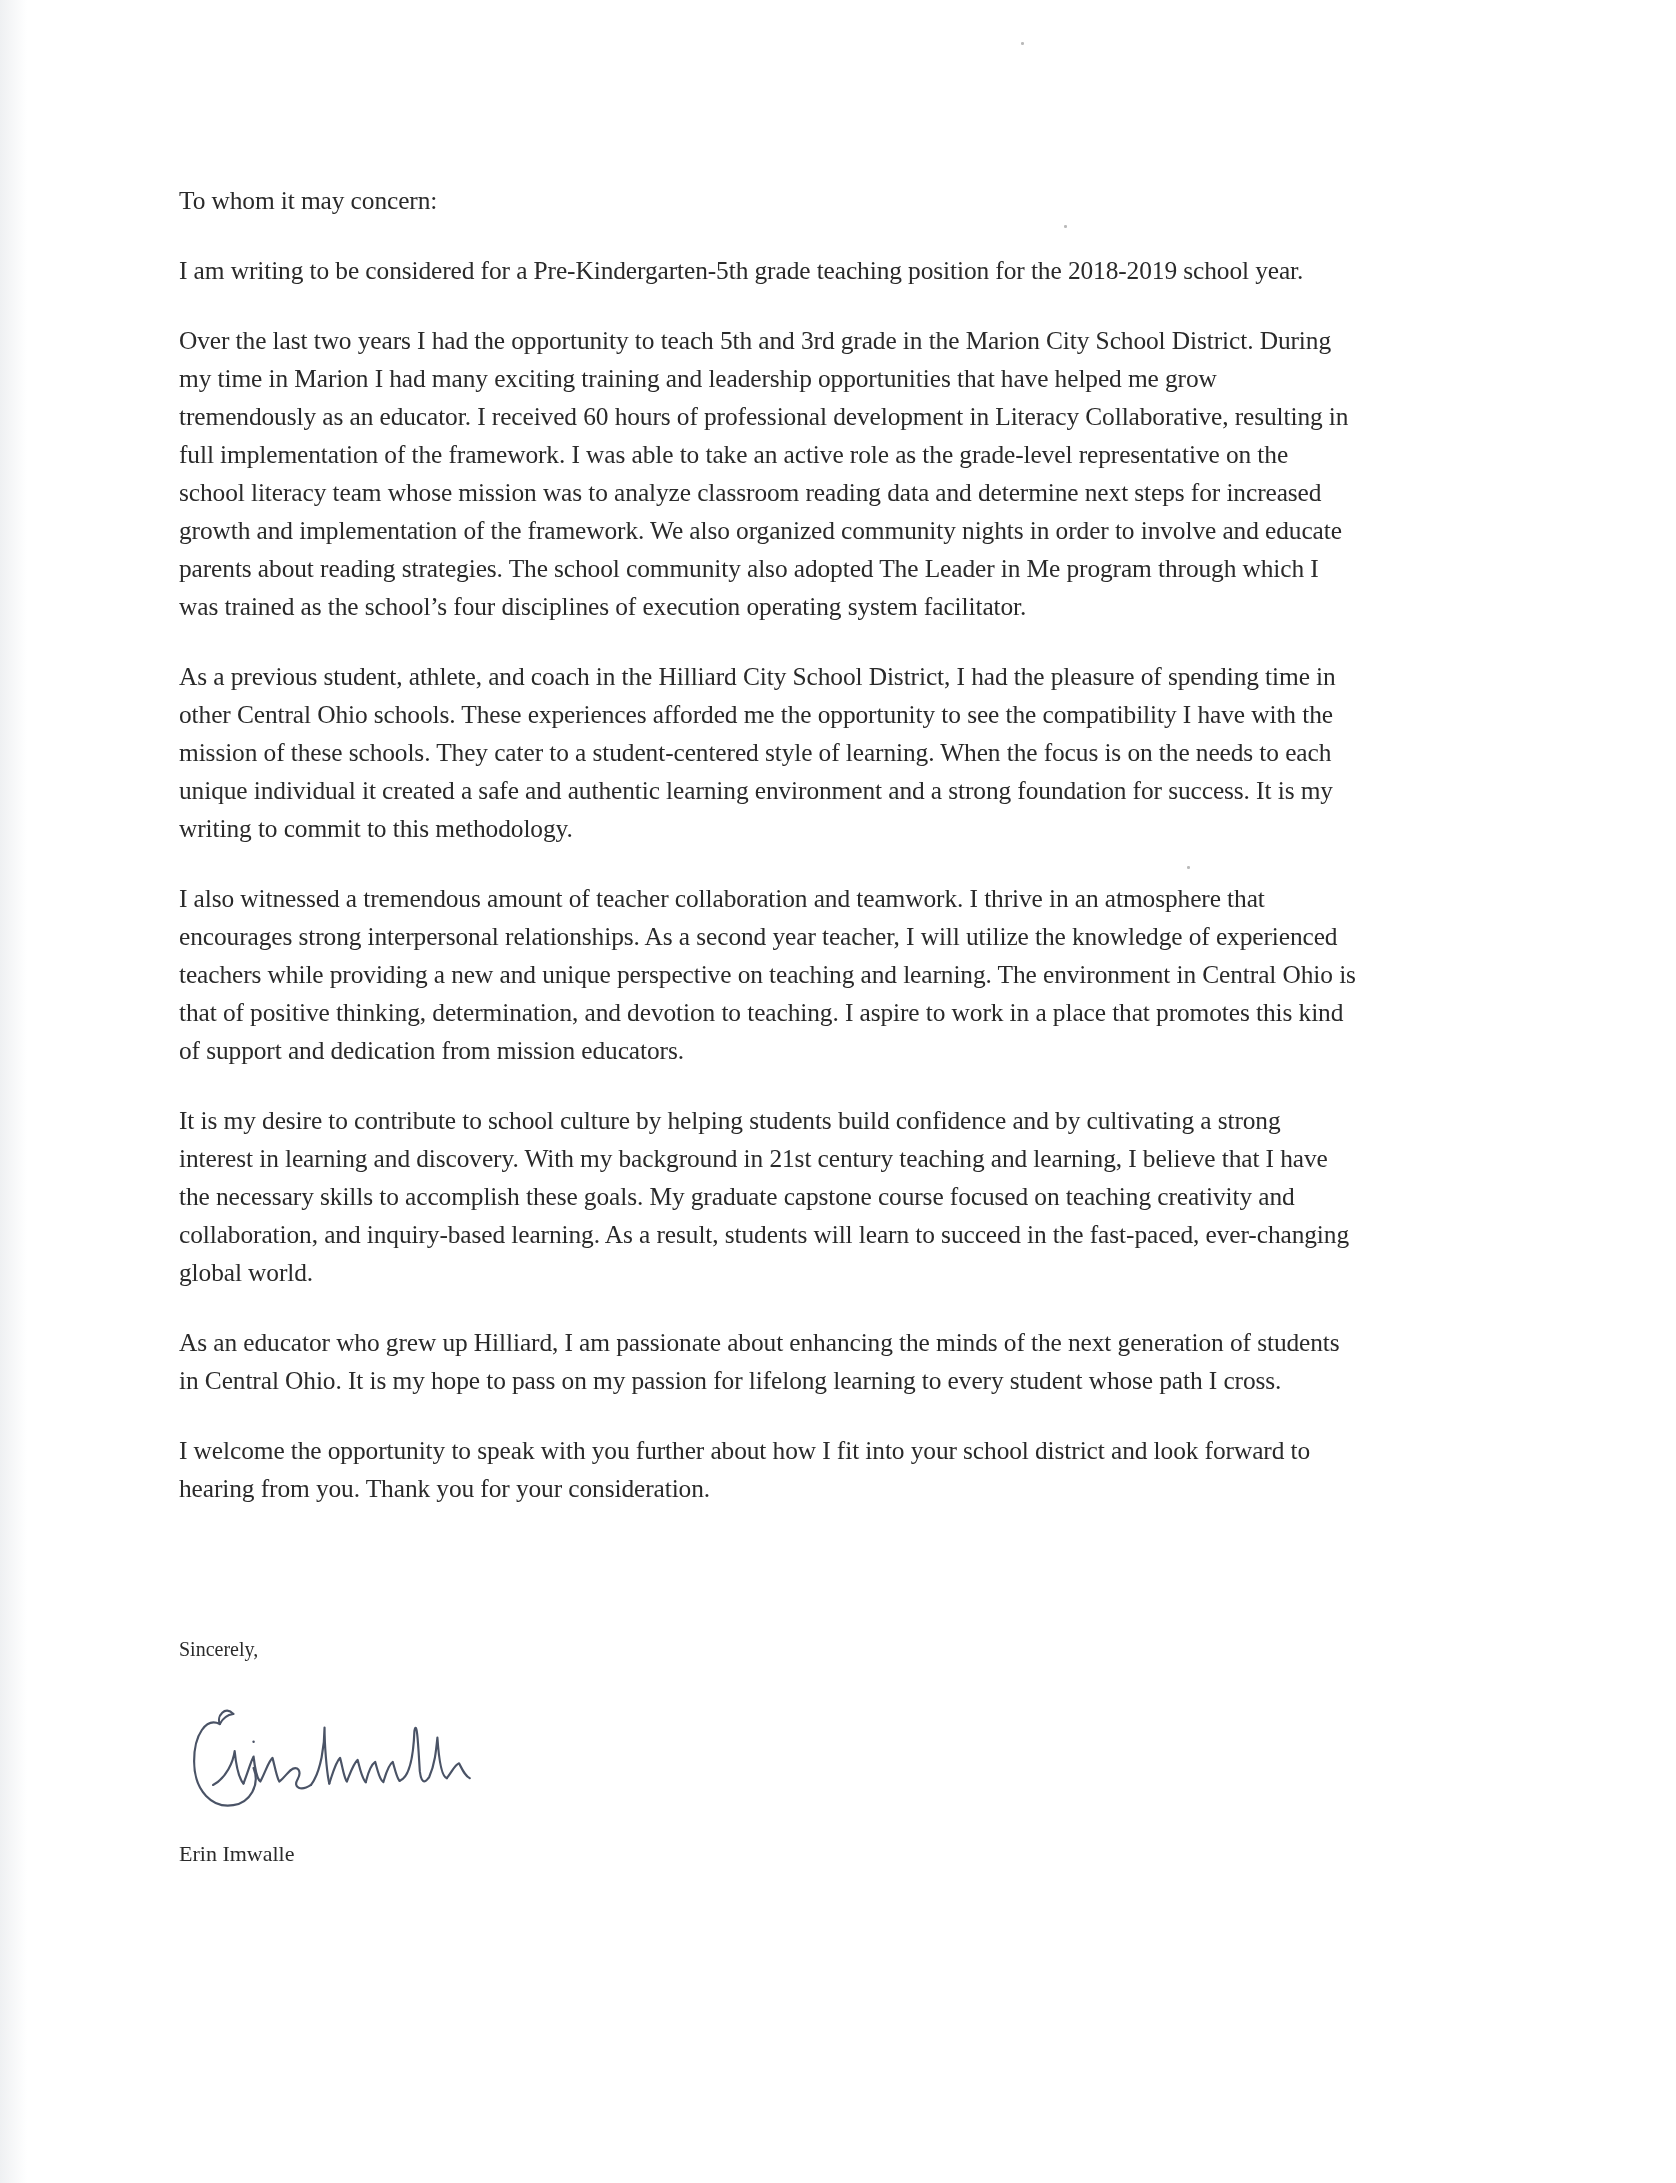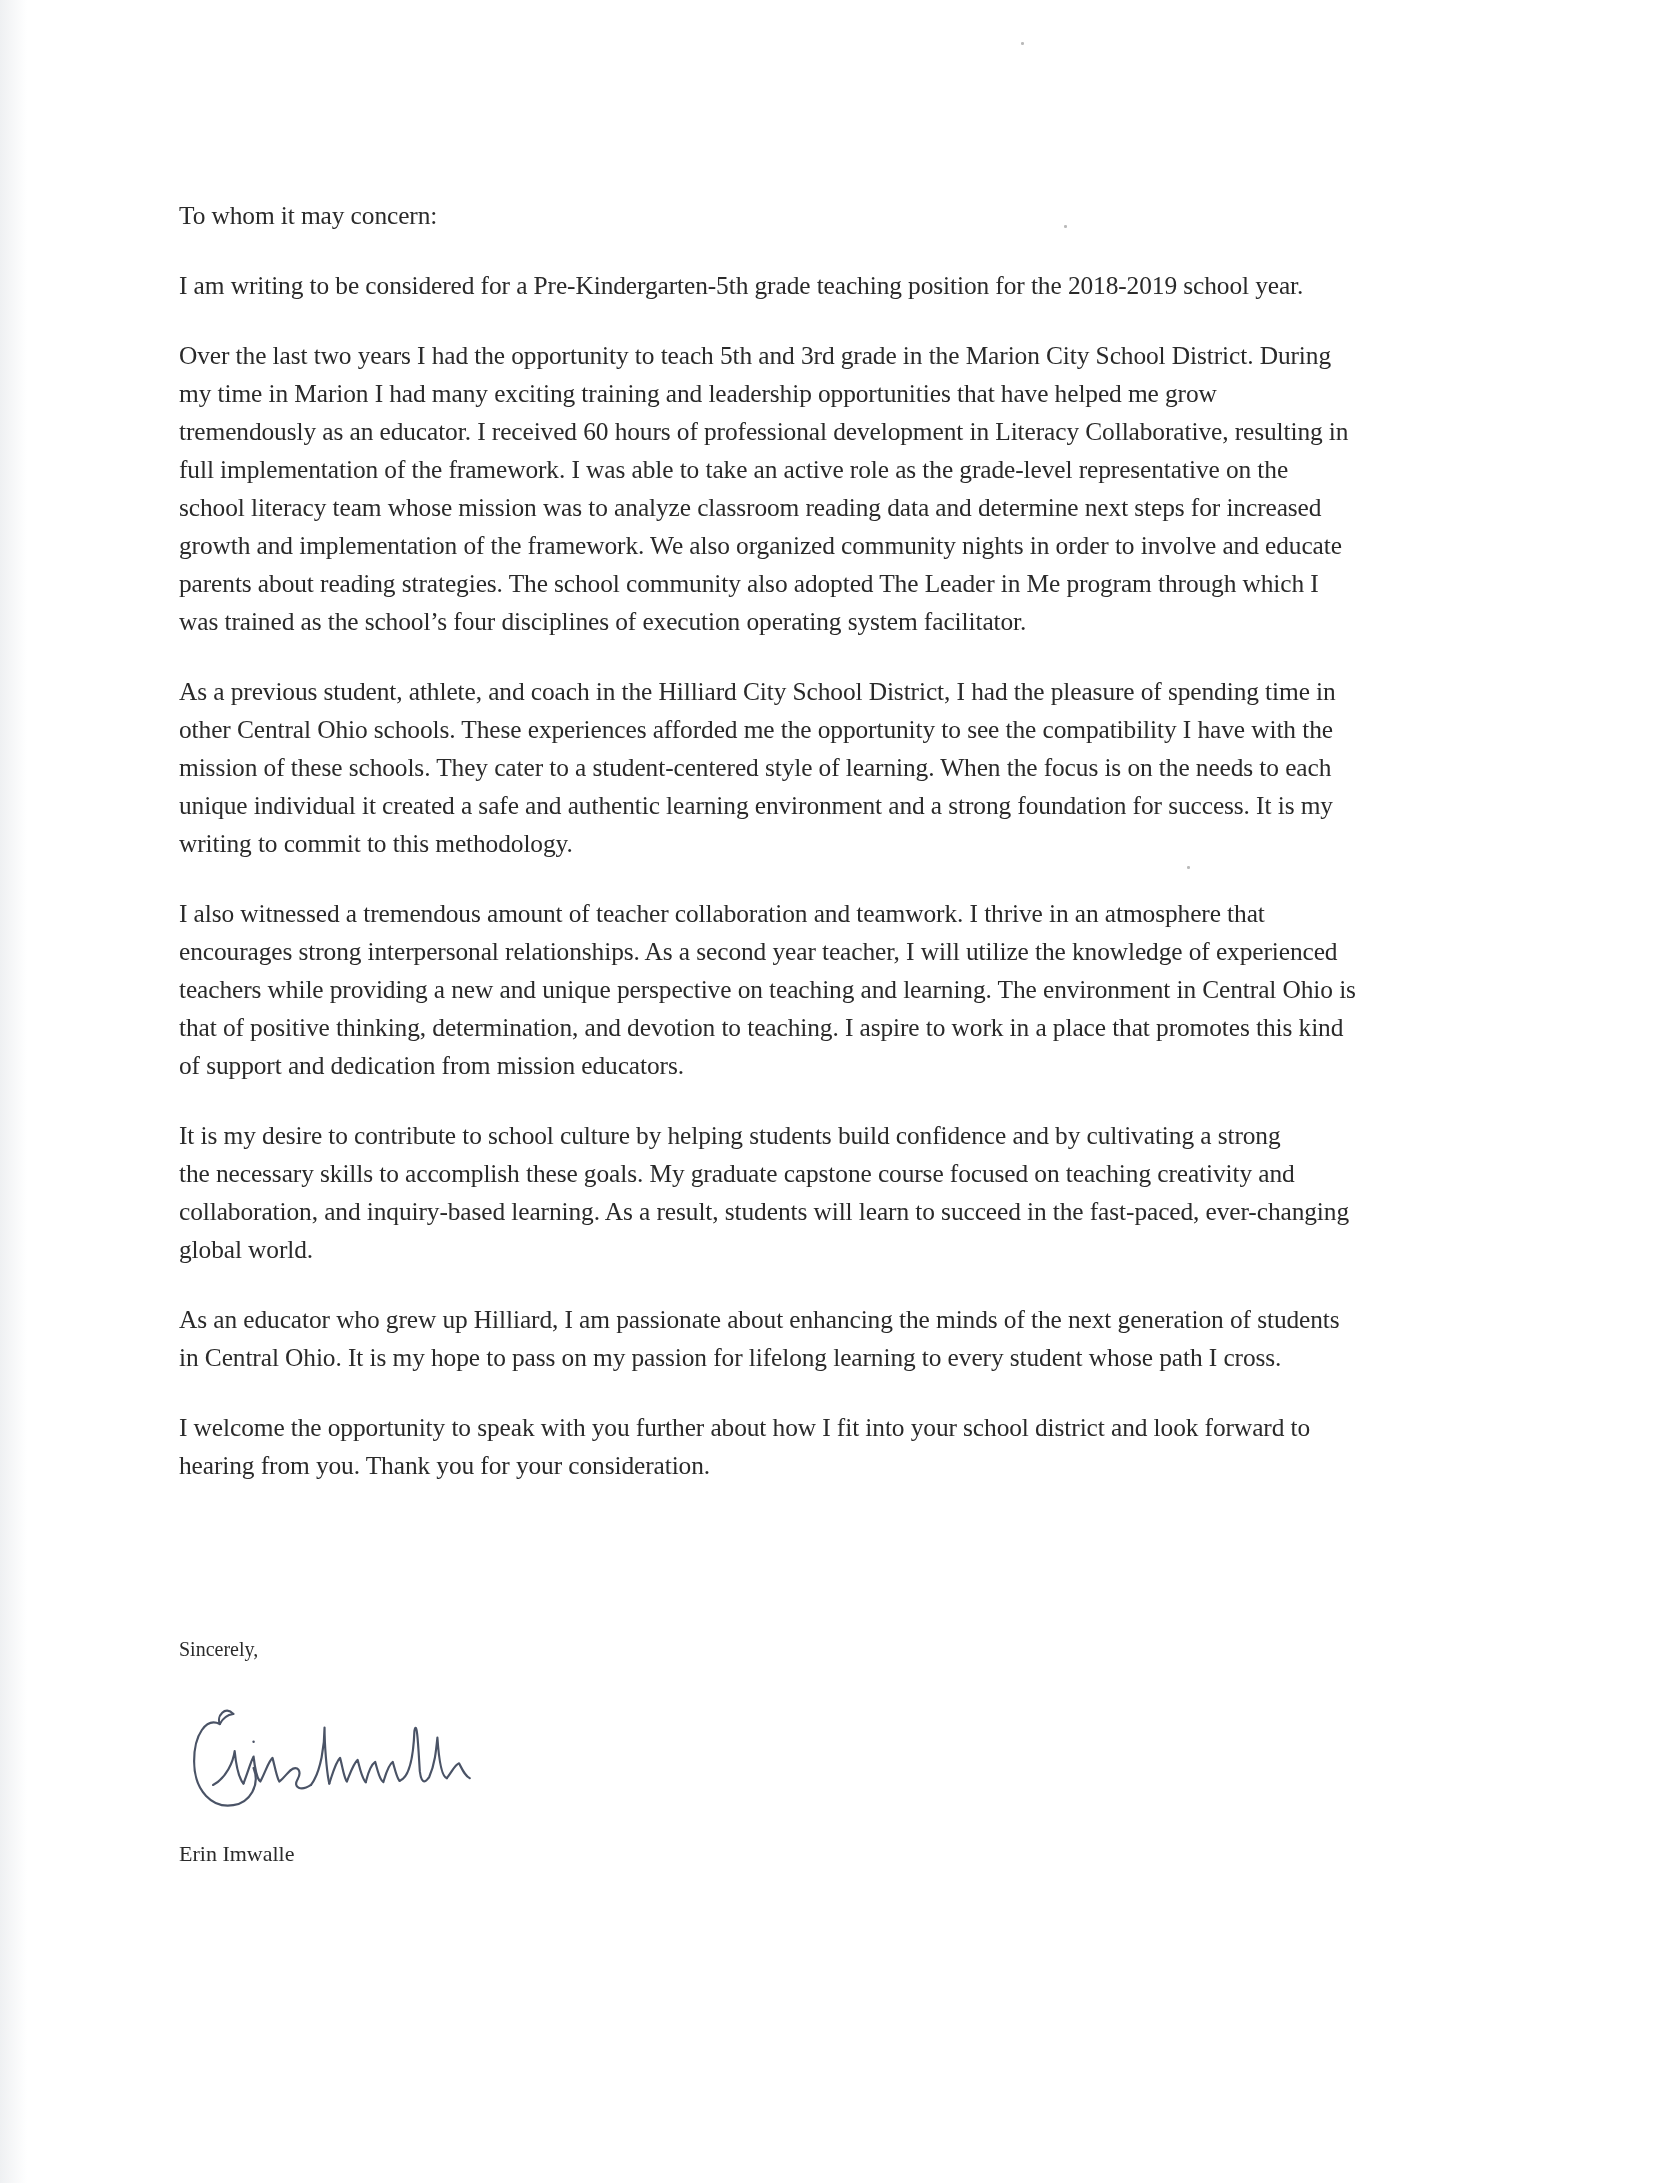--- a/index.html
+++ b/index.html
@@ -33,21 +33,21 @@
       position: absolute;
       left: 179px;
       top: 181px;
       width: 1346px;
       font-size: 25.4px;
       line-height: 38px;
       letter-spacing: -0.1px;
       color: #2a2a2a;
     }
     .para {
-      margin: 15px 0 32px 0;
+      margin: 0 0 32px 0;
     }
     .line {
       display: block;
       white-space: nowrap;
     }
     .salutation { margin-bottom: 32px; }
     .closing-block {
       position: absolute;
       left: 179px;
       top: 1630px;
@@ -124,20 +124,21 @@
     <div class="para">
       <span class="line">I also witnessed a tremendous amount of teacher collaboration and teamwork. I thrive in an atmosphere that</span>
       <span class="line">encourages strong interpersonal relationships. As a second year teacher, I will utilize the knowledge of experienced</span>
       <span class="line">teachers while providing a new and unique perspective on teaching and learning. The environment in Central Ohio is</span>
       <span class="line">that of positive thinking, determination, and devotion to teaching. I aspire to work in a place that promotes this kind</span>
       <span class="line">of support and dedication from mission educators.</span>
     </div>
 
     <div class="para">
       <span class="line">It is my desire to contribute to school culture by helping students build confidence and by cultivating a strong</span>
+      <span class="line">interest in learning and discovery. With my background in 21st century teaching and learning, I believe that I have</span>
       <span class="line">the necessary skills to accomplish these goals. My graduate capstone course focused on teaching creativity and</span>
       <span class="line">collaboration, and inquiry-based learning. As a result, students will learn to succeed in the fast-paced, ever-changing</span>
       <span class="line">global world.</span>
     </div>
 
     <div class="para">
       <span class="line">As an educator who grew up Hilliard, I am passionate about enhancing the minds of the next generation of students</span>
       <span class="line">in Central Ohio. It is my hope to pass on my passion for lifelong learning to every student whose path I cross.</span>
     </div>
 

